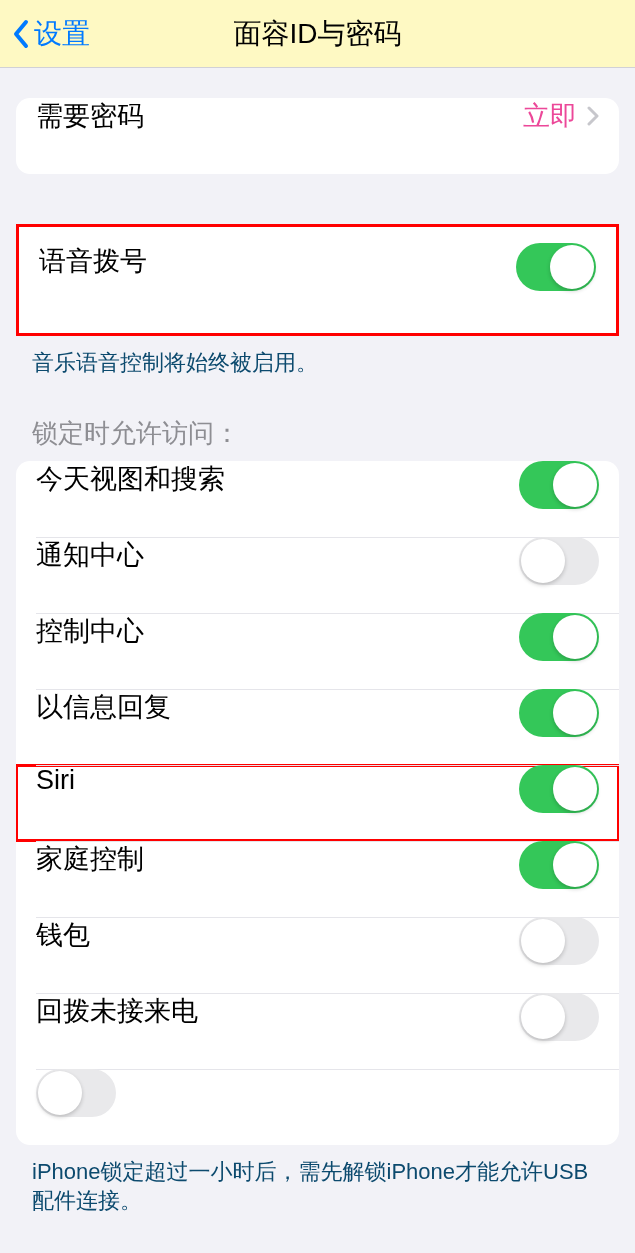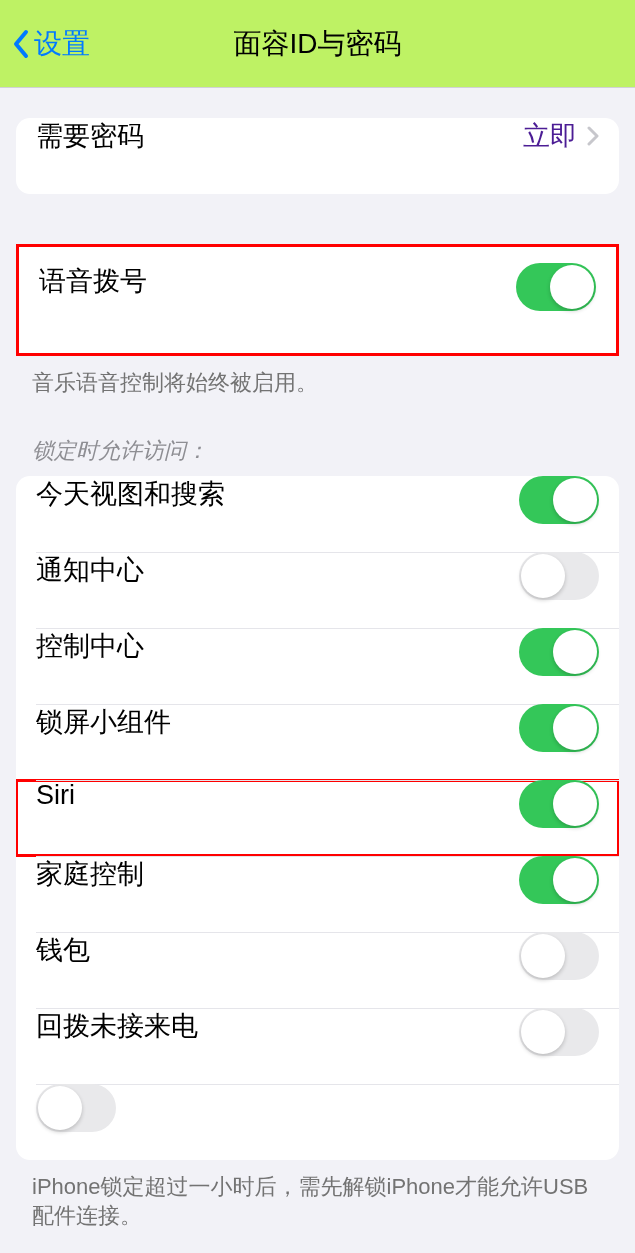--- a/index.html
+++ b/index.html
@@ -8,22 +8,22 @@
       box-sizing: border-box;
     }
     body {
       font-family: -apple-system, "Helvetica Neue", Arial, sans-serif;
       background: #f2f2f7;
       width: 635px;
       height: 1253px;
       overflow: hidden;
     }
     .header {
-      height: 88px;
-      background: #bef264;
+      height: 68px;
+      background: #fef9c3;
       border-bottom: 1px solid #d1d1d6;
       display: flex;
       align-items: center;
       position: relative;
     }
     .back-btn {
       display: flex;
       align-items: center;
       padding-left: 12px;
       color: #007aff;
@@ -77,21 +77,21 @@
       font-size: 27px;
       color: #000;
     }
     .row-right {
       display: flex;
       align-items: center;
       gap: 10px;
     }
     .row-value {
       font-size: 27px;
-      color: #4c1d95;
+      color: #ec4899;
     }
     .chevron-right {
       width: 12px;
       height: 20px;
       fill: none;
       stroke: #c7c7cc;
       stroke-width: 3;
       stroke-linecap: round;
       stroke-linejoin: round;
     }
@@ -118,29 +118,28 @@
       box-shadow: 0 2px 4px rgba(0,0,0,0.2);
     }
     .toggle.on .toggle-knob {
       right: 2px;
     }
     .toggle.off .toggle-knob {
       left: 2px;
     }
     .footer-text {
       font-size: 22px;
-      color: #737373;
+      color: #0c4a6e;
       padding: 12px 32px 0 32px;
       line-height: 1.35;
     }
     .section-header {
-      font-size: 22px;
+      font-size: 26px;
       color: #8e8e93;
       padding: 38px 29px 10px 32px;
-      font-style: italic;
     }
     .highlight-box {
       border: 3px solid #ff0000;
     }
     .group.highlight-box {
       border-radius: 0;
     }
     .row.highlight-outline {
       outline: 3px solid #ff0000;
       outline-offset: -2px;
@@ -199,21 +198,21 @@
           <div class="toggle-knob"></div>
         </div>
       </div>
       <div class="row">
         <div class="row-label">控制中心</div>
         <div class="toggle on">
           <div class="toggle-knob"></div>
         </div>
       </div>
       <div class="row">
-        <div class="row-label">锁屏小组件</div>
+        <div class="row-label">以信息回复</div>
         <div class="toggle on">
           <div class="toggle-knob"></div>
         </div>
       </div>
       <div class="row highlight-outline">
         <div class="row-label">Siri</div>
         <div class="toggle on">
           <div class="toggle-knob"></div>
         </div>
       </div>

